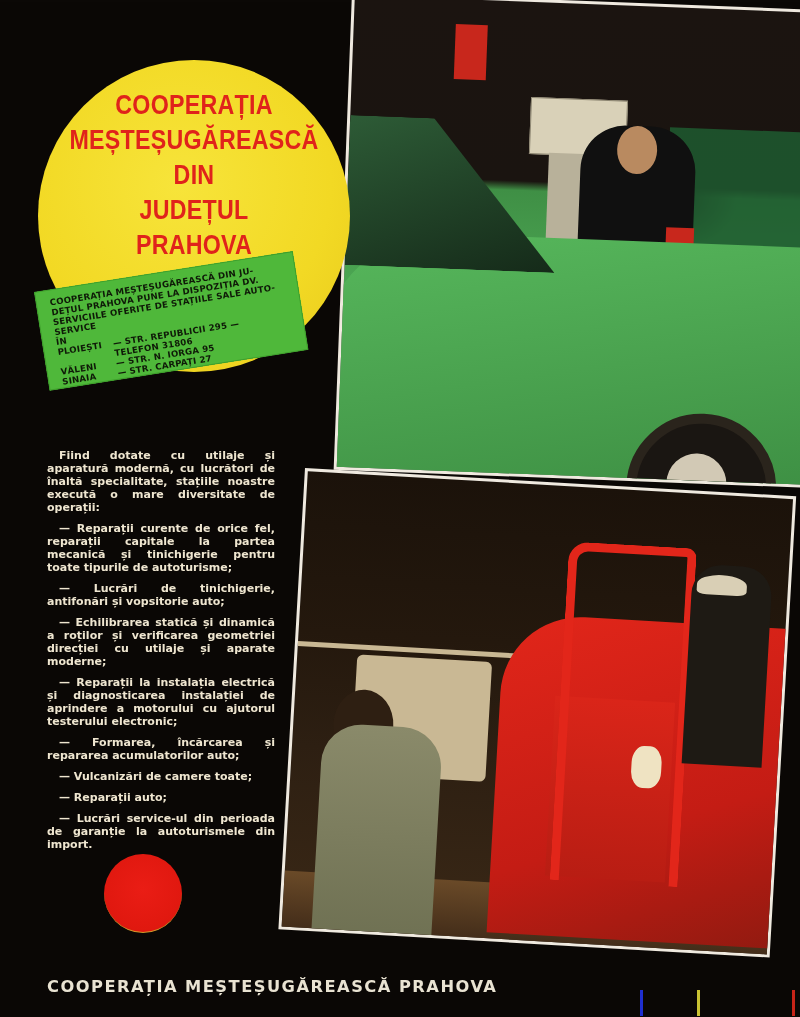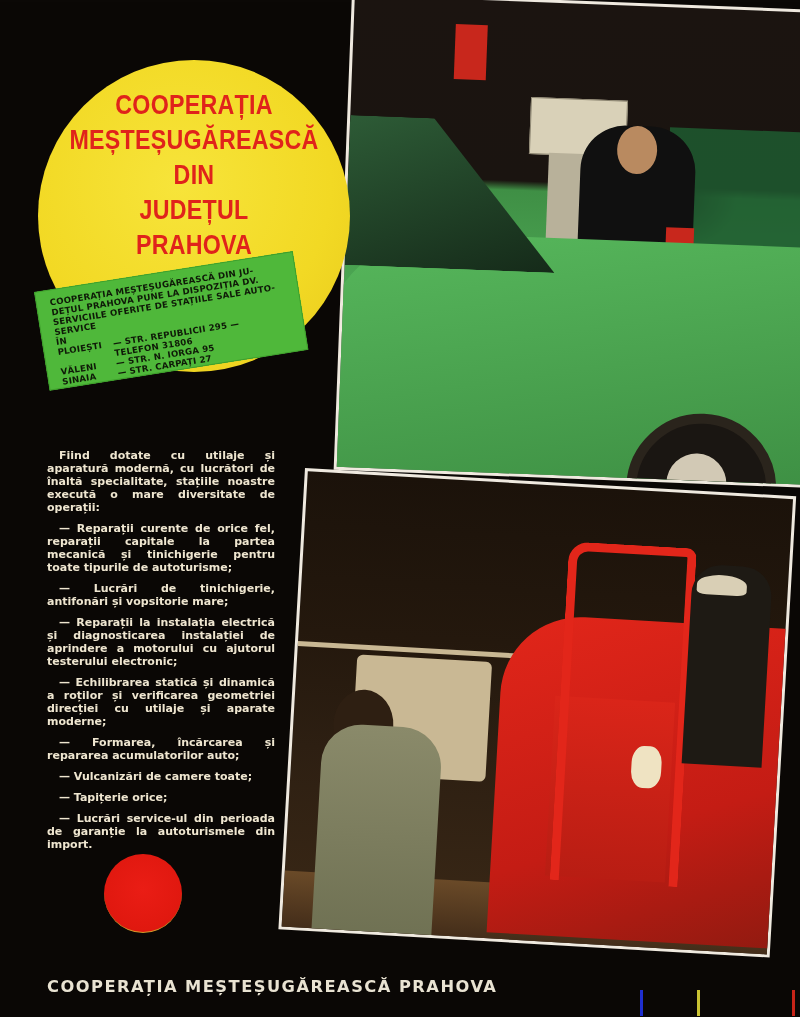--- a/index.html
+++ b/index.html
@@ -137,26 +137,26 @@
       <div class="tag-row">
         <span class="city">SINAIA</span>
         <span>— STR. CARPAȚI 27</span>
       </div>
     </div>
   </div>
 
   <div class="body-text">
     <p class="intro">Fiind dotate cu utilaje și aparatură modernă, cu lucrători de înaltă specialitate, stațiile noastre execută o mare diversitate de operații:</p>
     <p class="item">— Reparații curente de orice fel, reparații capitale la partea mecanică și tinichigerie pentru toate tipurile de autoturisme;</p>
-    <p class="item">— Lucrări de tinichigerie, antifonări și vopsitorie mare;</p>
+    <p class="item">— Lucrări de tinichigerie, antifonări și vopsitorie auto;</p>
+    <p class="item">— Echilibrarea statică și dinamică a roților și verificarea geometriei direcției cu utilaje și aparate moderne;</p>
     <p class="item">— Reparații la instalația electrică și diagnosticarea instalației de aprindere a motorului cu ajutorul testerului electronic;</p>
-    <p class="item">— Echilibrarea statică și dinamică a roților și verificarea geometriei direcției cu utilaje și aparate moderne;</p>
     <p class="item">— Formarea, încărcarea și repararea acumulatorilor auto;</p>
     <p class="item">— Vulcanizări de camere toate;</p>
-    <p class="item">— Tapițerie orice;</p>
+    <p class="item">— Reparații auto;</p>
     <p class="item">— Lucrări service-ul din perioada de garanție la autoturismele din import.</p>
   </div>
 
   <div class="red-dot"></div>
 
   <div class="footer-title">COOPERAȚIA MEȘTEȘUGĂREASCĂ PRAHOVA</div>
   <div class="reg-mark" style="left:640px;background:#1f2fd0;"></div>
   <div class="reg-mark" style="left:697px;background:#c9c232;"></div>
   <div class="reg-mark" style="left:792px;background:#c82418;"></div>
 </div>

